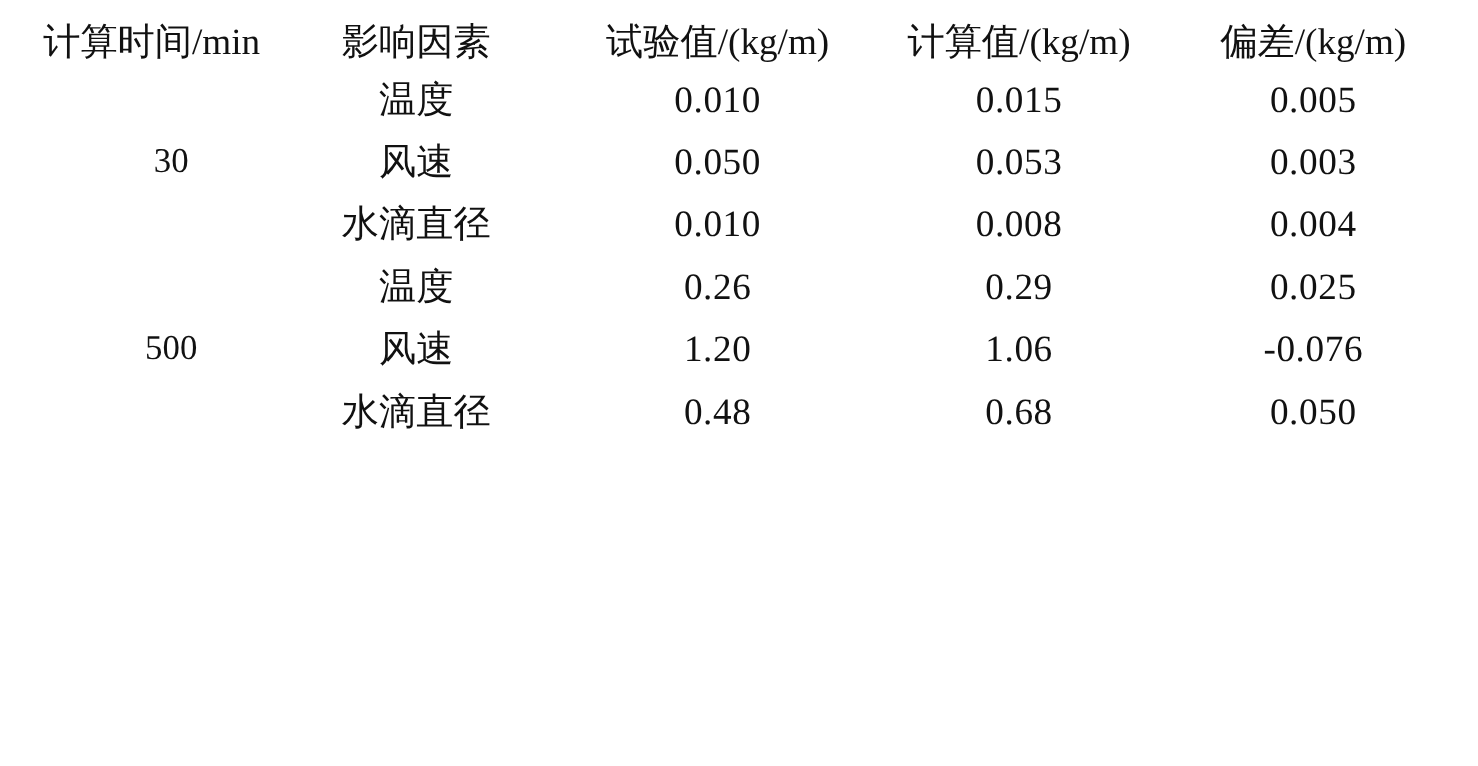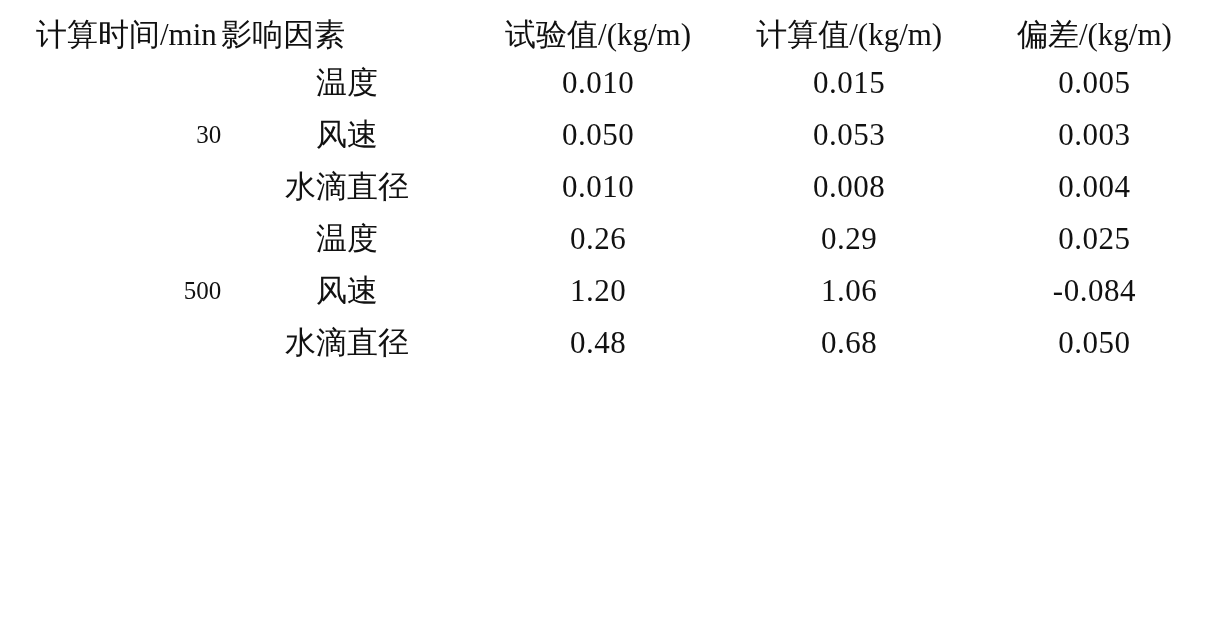--- a/index.html
+++ b/index.html
@@ -59,36 +59,36 @@
     line-height: 1.38;
     padding: 16px 6px 18px 6px;
     text-align: center;
   }
   .head-cell.time {
     text-align: left;
     padding-left: 18px;
     margin-top: 30px;
   }
   .head-cell.factor {
-    text-align: left;
+    text-align: center;
     padding-left: 0;
   }
 
   
   .body-cell {
     font-size: 31px;
     text-align: center;
     padding: 14px 6px;
     height: 52px;
     margin-top: 16px;
   }
   .body-cell.time {
-    text-align: right;
+    text-align: center;
     padding-left: 46px;
-    font-size: 25px;
+    font-size: 29px;
     font-family: Liberation Serif, serif;
   }
   .body-cell.factor {
     text-align: center;
   }
   .num {
     letter-spacing: 0.5px;
   }
 </style>
 </head>
@@ -137,21 +137,21 @@
         <td class="body-cell time" rowspan="3">500</td>
         <td class="body-cell factor">温度</td>
         <td class="body-cell num">0.26</td>
         <td class="body-cell num">0.29</td>
         <td class="body-cell num">0.025</td>
       </tr>
       <tr>
         <td class="body-cell factor">风速</td>
         <td class="body-cell num">1.20</td>
         <td class="body-cell num">1.06</td>
-        <td class="body-cell num">-0.084</td>
+        <td class="body-cell num">-0.076</td>
       </tr>
       <tr class="rule-bottom">
         <td class="body-cell factor">水滴直径</td>
         <td class="body-cell num">0.48</td>
         <td class="body-cell num">0.68</td>
         <td class="body-cell num">0.050</td>
       </tr>
     </tbody>
   </table>
 </div>

